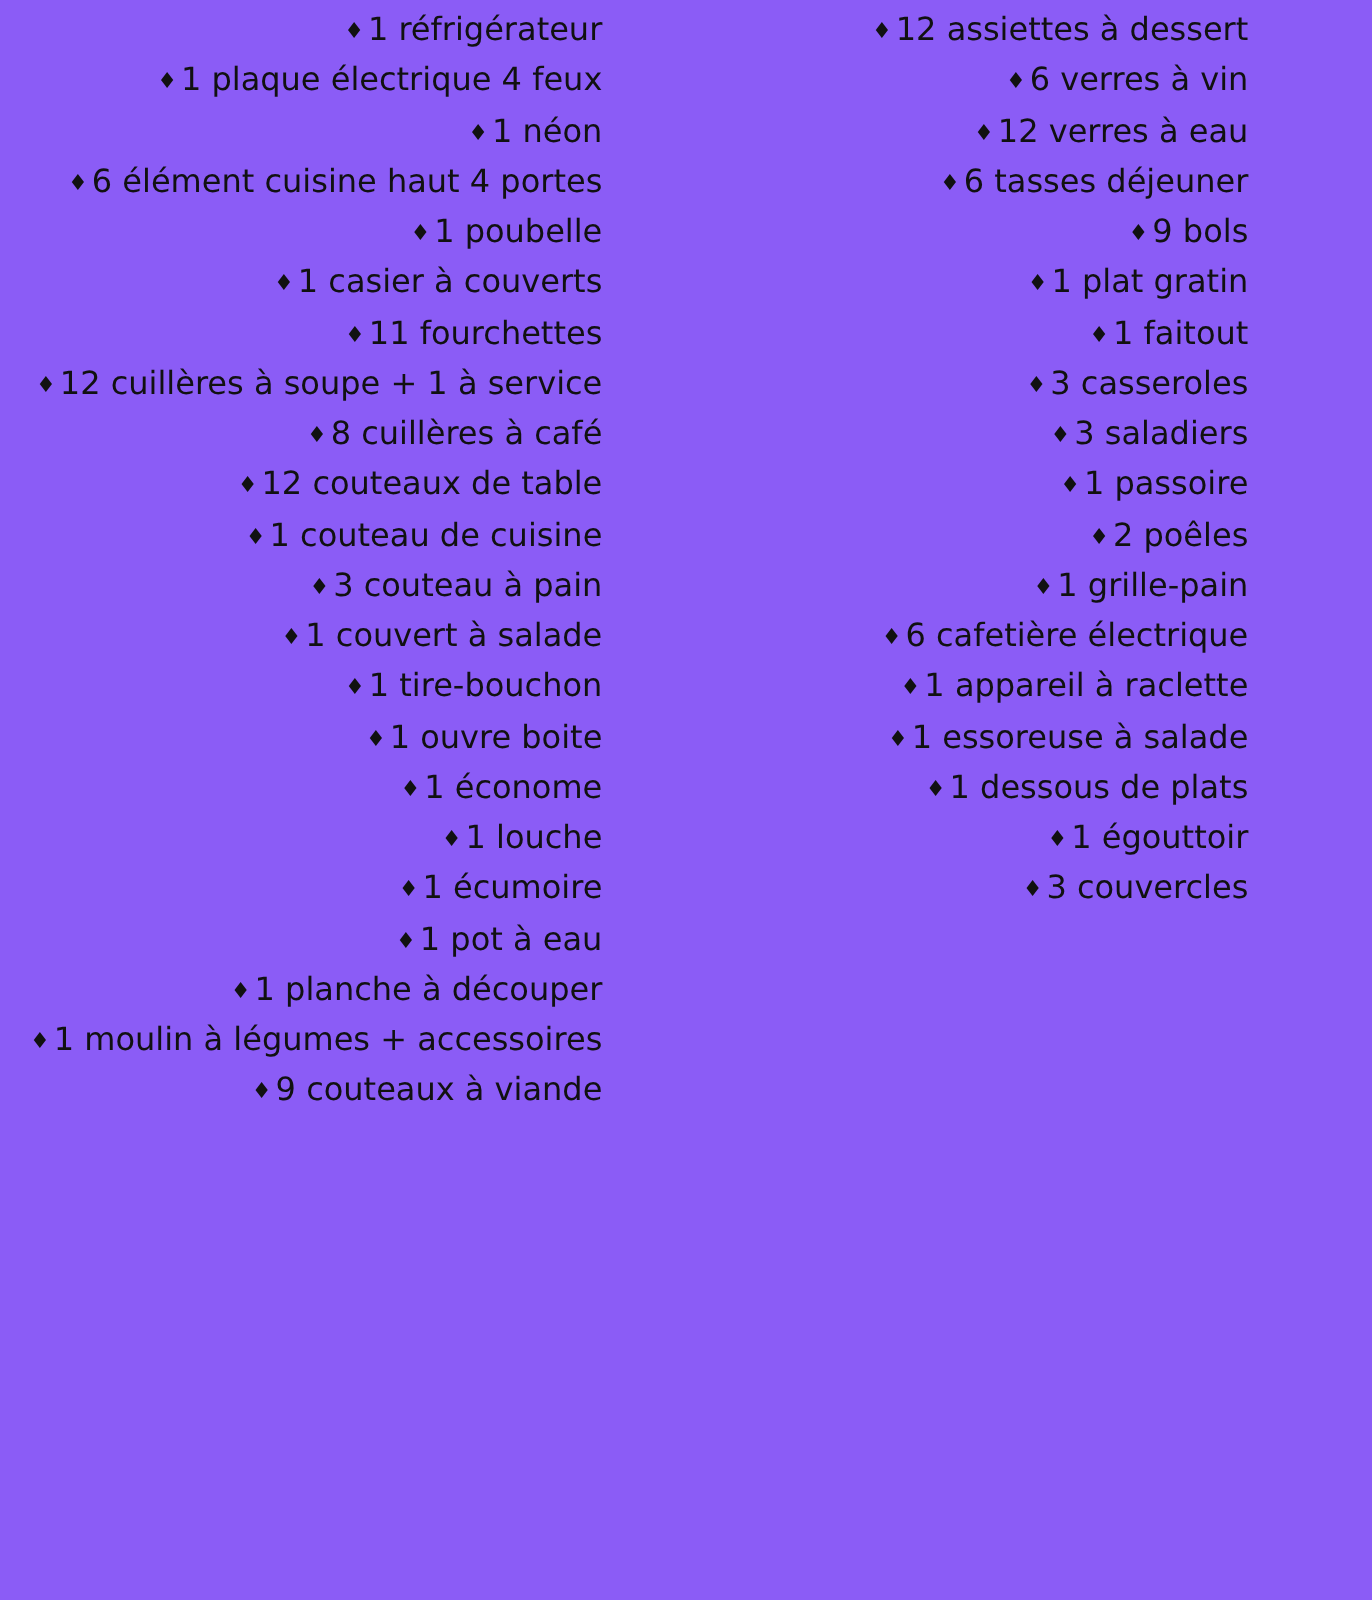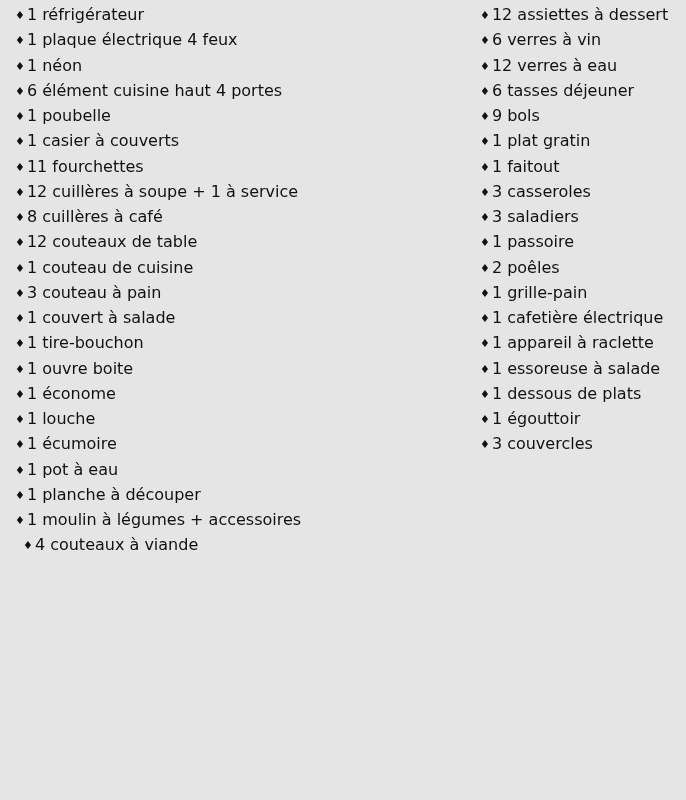--- a/index.html
+++ b/index.html
@@ -11,34 +11,35 @@
     width: 686px;
     height: 800px;
     position: relative;
     overflow: hidden;
     font-family: "DejaVu Sans", sans-serif;
     color: #111111;
   }
   .page {
     position: absolute;
     inset: 0;
-    background: #e5e5e5;
+    background: #8b5cf6;
+    text-align: right;
   }
   ul.inv-list {
     list-style: none;
     margin: 0;
     padding: 0;
     position: absolute;
     top: 3px;
     font-size: 16px;
     line-height: 24.25px;
     white-space: nowrap;
   }
   ul.inv-list.left-col  { left: 15px; }
-  ul.inv-list.right-col { left: 436px; margin-left: 44px; }
+  ul.inv-list.right-col { left: 436px; }
   li.inv-item { display: block; }
   li.inv-item.indented { padding-left: 8px; }
   .bullet {
     display: inline-block;
     font-size: 11px;
     vertical-align: 1px;
     margin-right: 2px;
   }
   .item-text { display: inline; }
 </style>
@@ -62,37 +63,37 @@
     <li class="inv-item"><span class="bullet">♦</span><span class="item-text">3 couteau à pain</span></li>
     <li class="inv-item"><span class="bullet">♦</span><span class="item-text">1 couvert à salade</span></li>
     <li class="inv-item"><span class="bullet">♦</span><span class="item-text">1 tire-bouchon</span></li>
     <li class="inv-item"><span class="bullet">♦</span><span class="item-text">1 ouvre boite</span></li>
     <li class="inv-item"><span class="bullet">♦</span><span class="item-text">1 économe</span></li>
     <li class="inv-item"><span class="bullet">♦</span><span class="item-text">1 louche</span></li>
     <li class="inv-item"><span class="bullet">♦</span><span class="item-text">1 écumoire</span></li>
     <li class="inv-item"><span class="bullet">♦</span><span class="item-text">1 pot à eau</span></li>
     <li class="inv-item"><span class="bullet">♦</span><span class="item-text">1 planche à découper</span></li>
     <li class="inv-item"><span class="bullet">♦</span><span class="item-text">1 moulin à légumes + accessoires</span></li>
-    <li class="inv-item indented"><span class="bullet">♦</span><span class="item-text">4 couteaux à viande</span></li>
+    <li class="inv-item indented"><span class="bullet">♦</span><span class="item-text">9 couteaux à viande</span></li>
   </ul>
 
   <ul class="inv-list right-col">
     <li class="inv-item"><span class="bullet">♦</span><span class="item-text">12 assiettes à dessert</span></li>
     <li class="inv-item"><span class="bullet">♦</span><span class="item-text">6 verres à vin</span></li>
     <li class="inv-item"><span class="bullet">♦</span><span class="item-text">12 verres à eau</span></li>
     <li class="inv-item"><span class="bullet">♦</span><span class="item-text">6 tasses déjeuner</span></li>
     <li class="inv-item"><span class="bullet">♦</span><span class="item-text">9 bols</span></li>
     <li class="inv-item"><span class="bullet">♦</span><span class="item-text">1 plat gratin</span></li>
     <li class="inv-item"><span class="bullet">♦</span><span class="item-text">1 faitout</span></li>
     <li class="inv-item"><span class="bullet">♦</span><span class="item-text">3 casseroles</span></li>
     <li class="inv-item"><span class="bullet">♦</span><span class="item-text">3 saladiers</span></li>
     <li class="inv-item"><span class="bullet">♦</span><span class="item-text">1 passoire</span></li>
     <li class="inv-item"><span class="bullet">♦</span><span class="item-text">2 poêles</span></li>
     <li class="inv-item"><span class="bullet">♦</span><span class="item-text">1 grille-pain</span></li>
-    <li class="inv-item"><span class="bullet">♦</span><span class="item-text">1 cafetière électrique</span></li>
+    <li class="inv-item"><span class="bullet">♦</span><span class="item-text">6 cafetière électrique</span></li>
     <li class="inv-item"><span class="bullet">♦</span><span class="item-text">1 appareil à raclette</span></li>
     <li class="inv-item"><span class="bullet">♦</span><span class="item-text">1 essoreuse à salade</span></li>
     <li class="inv-item"><span class="bullet">♦</span><span class="item-text">1 dessous de plats</span></li>
     <li class="inv-item"><span class="bullet">♦</span><span class="item-text">1 égouttoir</span></li>
     <li class="inv-item"><span class="bullet">♦</span><span class="item-text">3 couvercles</span></li>
   </ul>
 
 </div>
 
 </body></html>

